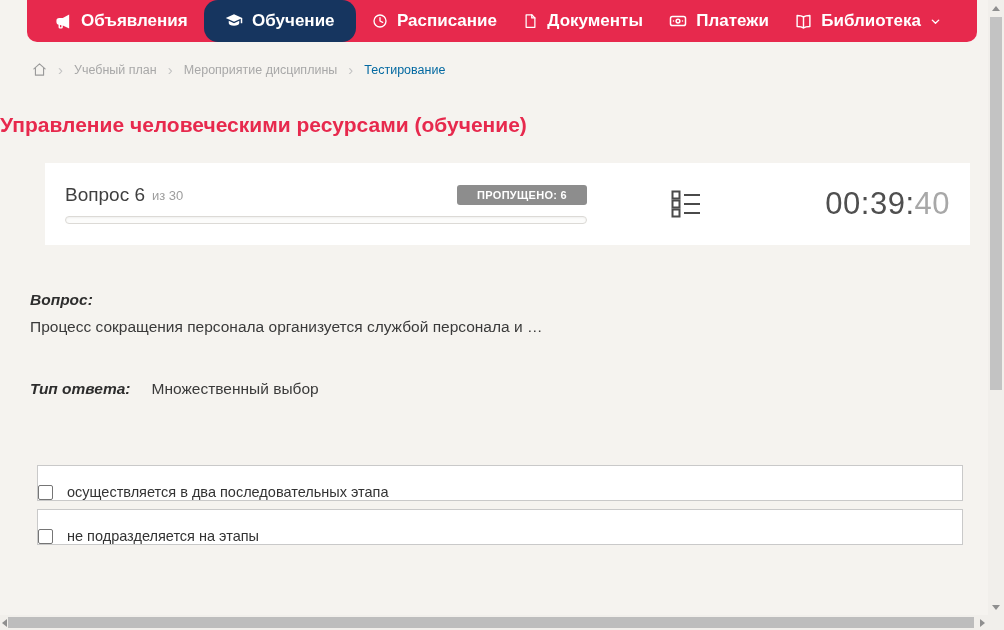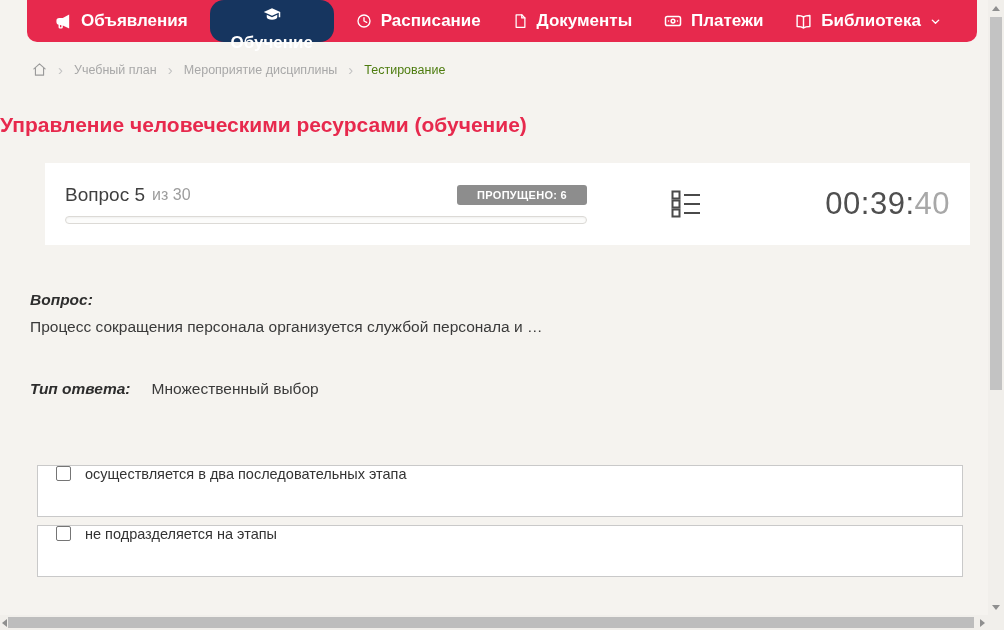--- a/index.html
+++ b/index.html
@@ -5,62 +5,62 @@
   * { margin:0; padding:0; box-sizing:border-box; }
   html,body { width:1004px; height:630px; overflow:hidden; }
   body { font-family:"Liberation Sans", sans-serif; background:var(--page-bg,#f5f3ef); position:relative; }
 
   
   .topnav { position:absolute; left:27px; top:0; width:950px; height:42px;
     background:var(--red,#e7294d); border-radius:0 0 10px 10px;
     display:flex; align-items:stretch; justify-content:space-between; padding:0 26px 0 18px; }
   .nav-item { display:flex; align-items:center; gap:9px; color:#fff; font-weight:700;
     font-size:17px; padding:0 10px; cursor:pointer; white-space:nowrap; }
-  .nav-item.active { background:var(--navy,#16355f); border-radius:14px; padding:6px 21px;flex-direction:column; }
+  .nav-item.active { background:var(--navy,#16355f); border-radius:14px; padding:12px 21px; }
   .nav-icon, .nav-chevron { display:flex; align-items:center; }
   .nav-icon svg, .nav-chevron svg { display:block; }
 
   
   .breadcrumb { position:absolute; left:32px; top:62px; display:flex; align-items:center;
     gap:11px; font-size:12.5px; color:#a8a8a8; }
   .bc-home { color:#9a9a9a; display:flex; cursor:pointer; }
   .bc-sep { color:#c3c3c3; font-size:15px; line-height:1; }
   .bc-item { color:#a8a8a8; cursor:pointer; }
-  .bc-item.current { color:#4d7c0f; cursor:default;text-align:right; }
+  .bc-item.current { color:#0369a1; cursor:default;text-align:right; }
 
   .page-title { position:absolute; top:113px; left:0; width:1000px; text-align:left;
     font-size:21px; font-weight:700; color:var(--red,#e7294d); }
 
   
   .quiz-card { position:absolute; left:45px; top:163px; width:925px; height:82px;
     background:#fff; display:flex; align-items:center; padding:0 20px; }
   .qp-block { width:522px; }
   .qp-row1 { display:flex; align-items:center; }
   .q-num { font-size:19px; color:#3f3f3f; }
-  .q-total { font-size:16px; color:#9d9d9d; margin-left:7px; }
+  .q-total { font-size:13px; color:#9d9d9d; margin-left:7px; }
   .skip-badge { margin-left:auto; background:var(--badge,#8d8d8d); color:#fff; font-size:11px;
     font-weight:700; padding:4px 20px; border-radius:3px; letter-spacing:.3px; }
   .progress { margin-top:10px; height:8px; border:1px solid #dcdad6; border-radius:5px;
     background:#fcfcfb; box-shadow:inset 0 1px 2px rgba(0,0,0,.05); overflow:hidden; }
   .progress-fill { height:100%; background:var(--red,#e7294d); width:0; }
   .list-btn { margin-left:84px; cursor:pointer; display:flex; }
   .timer { margin-left:auto; font-size:31px; color:#4f4f4f; letter-spacing:.5px; }
   .timer .secs { color:#a8a8a8; }
 
   
   .question-block { position:absolute; left:30px; top:291px; width:910px; }
   .q-label, .at-label { font-size:15.5px; font-weight:700; font-style:italic; color:#2d2d2d; }
   .q-text { font-size:15.5px; margin-top:9px; color:#3a3a3a; }
   .answer-type { margin-top:44px; font-size:15.5px; color:#3a3a3a; }
   .at-value { margin-left:5px;padding-left:16px; }
 
   
   .options { position:absolute; left:37px; top:465px; width:926px; }
-  .option { height:52px; background:#fff; border:1px solid #c9c9c9; display:flex;
-    align-items:flex-start; padding-left:18px; margin-bottom:8px; cursor:pointer; }
+  .option { height:36px; background:#fff; border:1px solid #c9c9c9; display:flex;
+    align-items:flex-end; margin-bottom:8px; cursor:pointer; }
   .checkbox { width:15px; height:15px; border:1px solid #757575; border-radius:2px;
     background:#fff; flex:0 0 auto; }
   .opt-label { margin-left:14px; font-size:14.5px; color:#333; }
 
   
   .vscroll { position:absolute; top:0; right:0; width:16px; height:630px; background:#f1efeb; z-index:50; }
   .vthumb { position:absolute; top:17px; left:2px; width:12px; height:373px; background:#c3c3c3; cursor:pointer; }
   .hscroll { position:absolute; left:0; bottom:0; height:15px; width:988px; background:#f1efeb; z-index:50; }
   .hthumb { position:absolute; left:8px; top:2px; height:11px; width:966px; background:#bdbdbd; cursor:pointer; }
   .scroll-corner { position:absolute; right:0; bottom:0; width:16px; height:15px; background:#f1efeb; z-index:51; }
@@ -155,21 +155,21 @@
       <span class="bc-sep">›</span>
       <span class="bc-item current">Тестирование</span>
     </span>
 </div>
 
 <div class="page-title">Управление человеческими ресурсами (обучение)</div>
 
 <div class="quiz-card">
   <div class="qp-block">
     <div class="qp-row1">
-      <span class="q-num">Вопрос 5</span>
+      <span class="q-num">Вопрос 6</span>
       <span class="q-total">из 30</span>
       <span class="skip-badge">ПРОПУЩЕНО: 6</span>
     </div>
     <div class="progress">
       <div class="progress-fill" style="width: 0%;"></div>
     </div>
   </div>
   <div class="list-btn">
     <svg width="30" height="28" viewBox="0 0 30 28" fill="none" stroke="#4a4a4a" stroke-width="2">
       <rect x="1.5" y="1.5" width="7" height="7"></rect>

